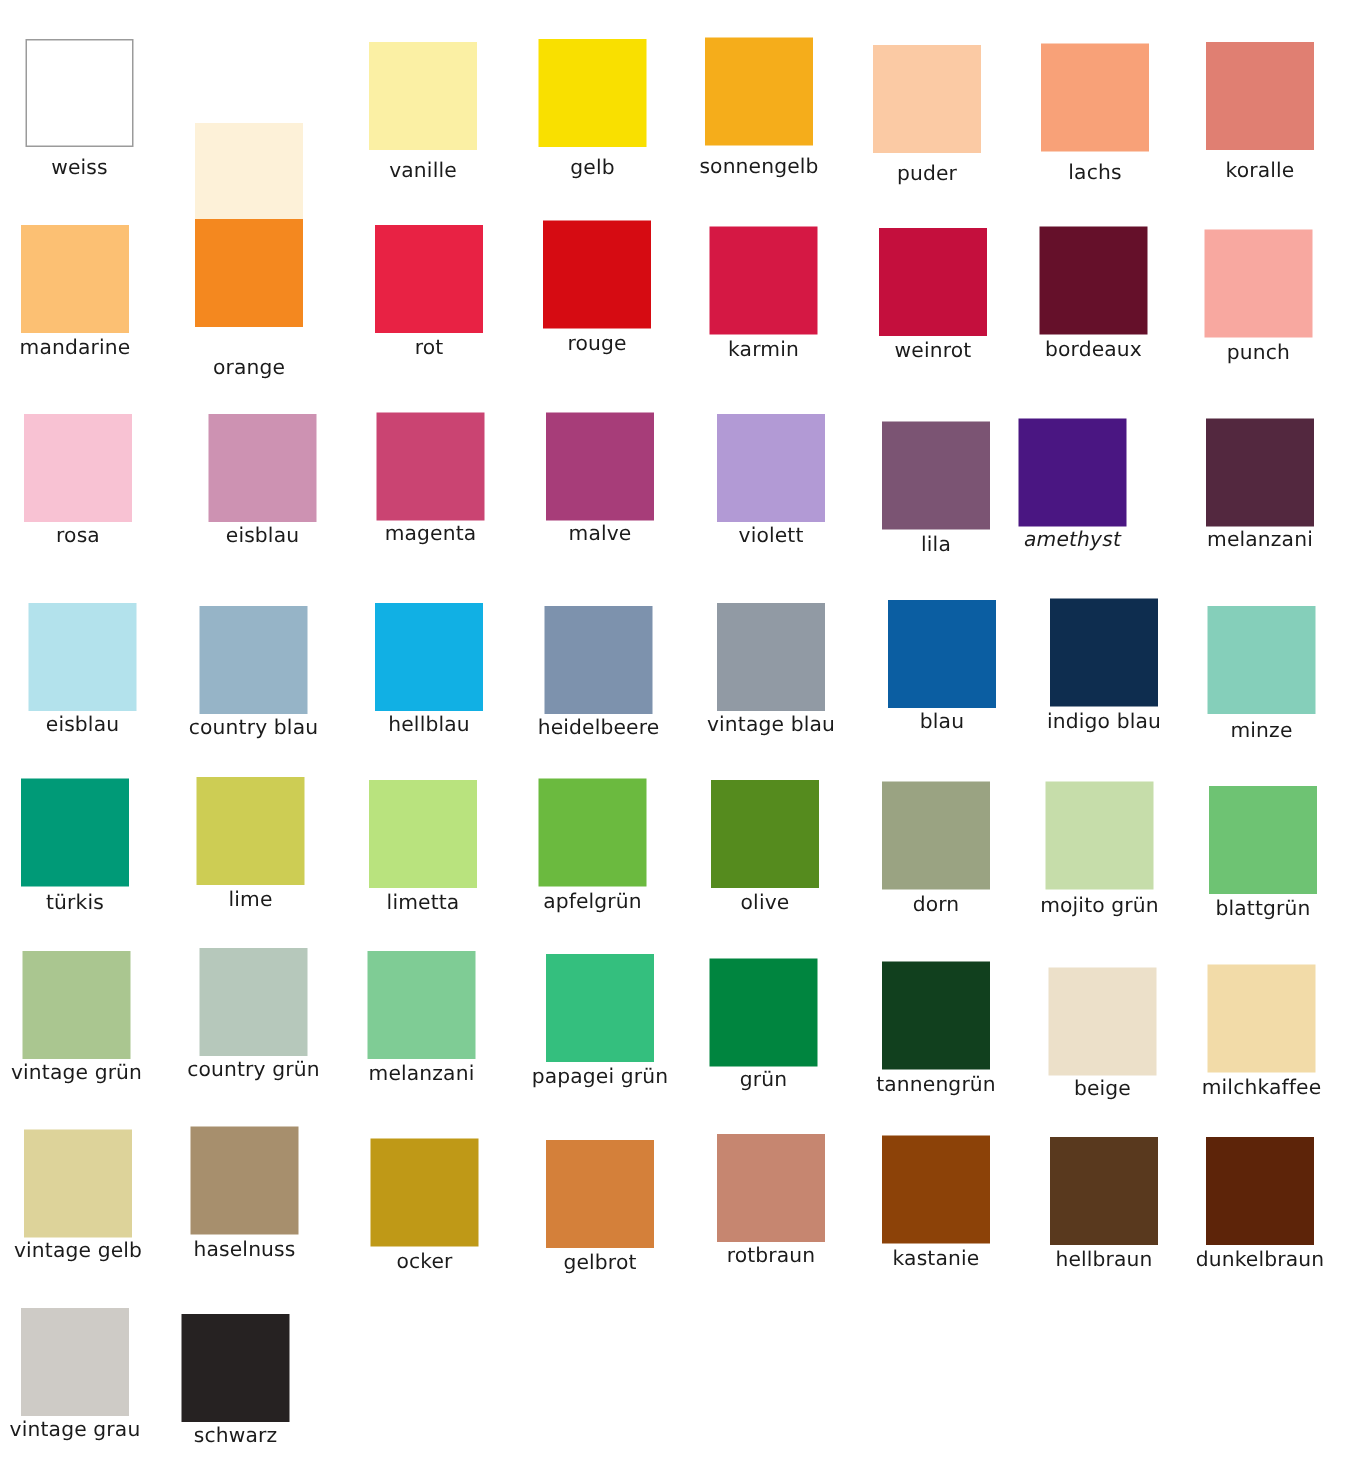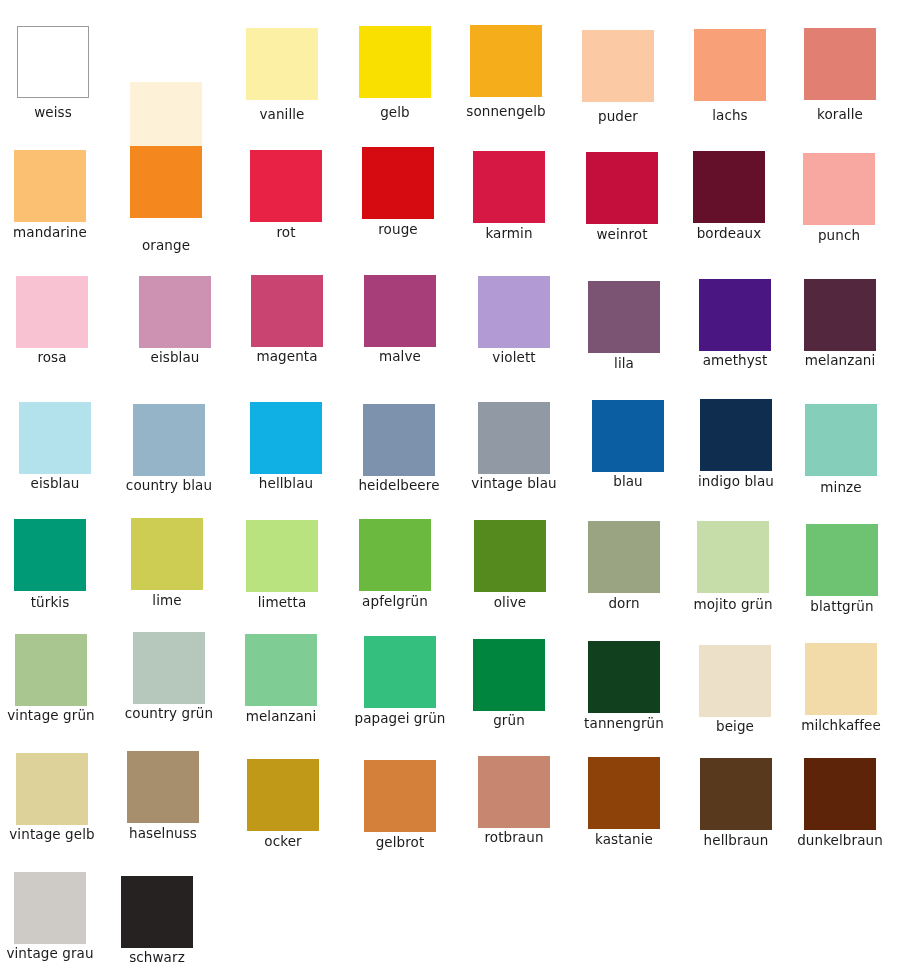--- a/index.html
+++ b/index.html
@@ -130,21 +130,21 @@
       <span class="swatch-label" style="margin-top: 1px;">malve</span>
     </div>
     <div class="swatch-cell" style="left: 458px; top: 276px;">
       <span class="swatch-chip" style="background-color: rgb(178, 154, 213);"></span>
       <span class="swatch-label" style="margin-top: 1px;">violett</span>
     </div>
     <div class="swatch-cell" style="left: 568px; top: 281px;">
       <span class="swatch-chip" style="background-color: rgb(123, 84, 115);"></span>
       <span class="swatch-label" style="margin-top: 2px;">lila</span>
     </div>
-    <div class="swatch-cell" style="left: 679px; top: 279px;">
+    <div class="swatch-cell" style="left: 659px; top: 279px; font-style: italic;">
       <span class="swatch-chip" style="background-color: rgb(74, 22, 130);"></span>
       <span class="swatch-label" style="margin-top: 1px;">amethyst</span>
     </div>
     <div class="swatch-cell" style="left: 784px; top: 279px;">
       <span class="swatch-chip" style="background-color: rgb(83, 40, 63);"></span>
       <span class="swatch-label" style="margin-top: 1px;">melanzani</span>
     </div>
     <div class="swatch-cell" style="left: -1px; top: 402px;">
       <span class="swatch-chip" style="background-color: rgb(179, 226, 236);"></span>
       <span class="swatch-label" style="margin-top: 1px;">eisblau</span>

